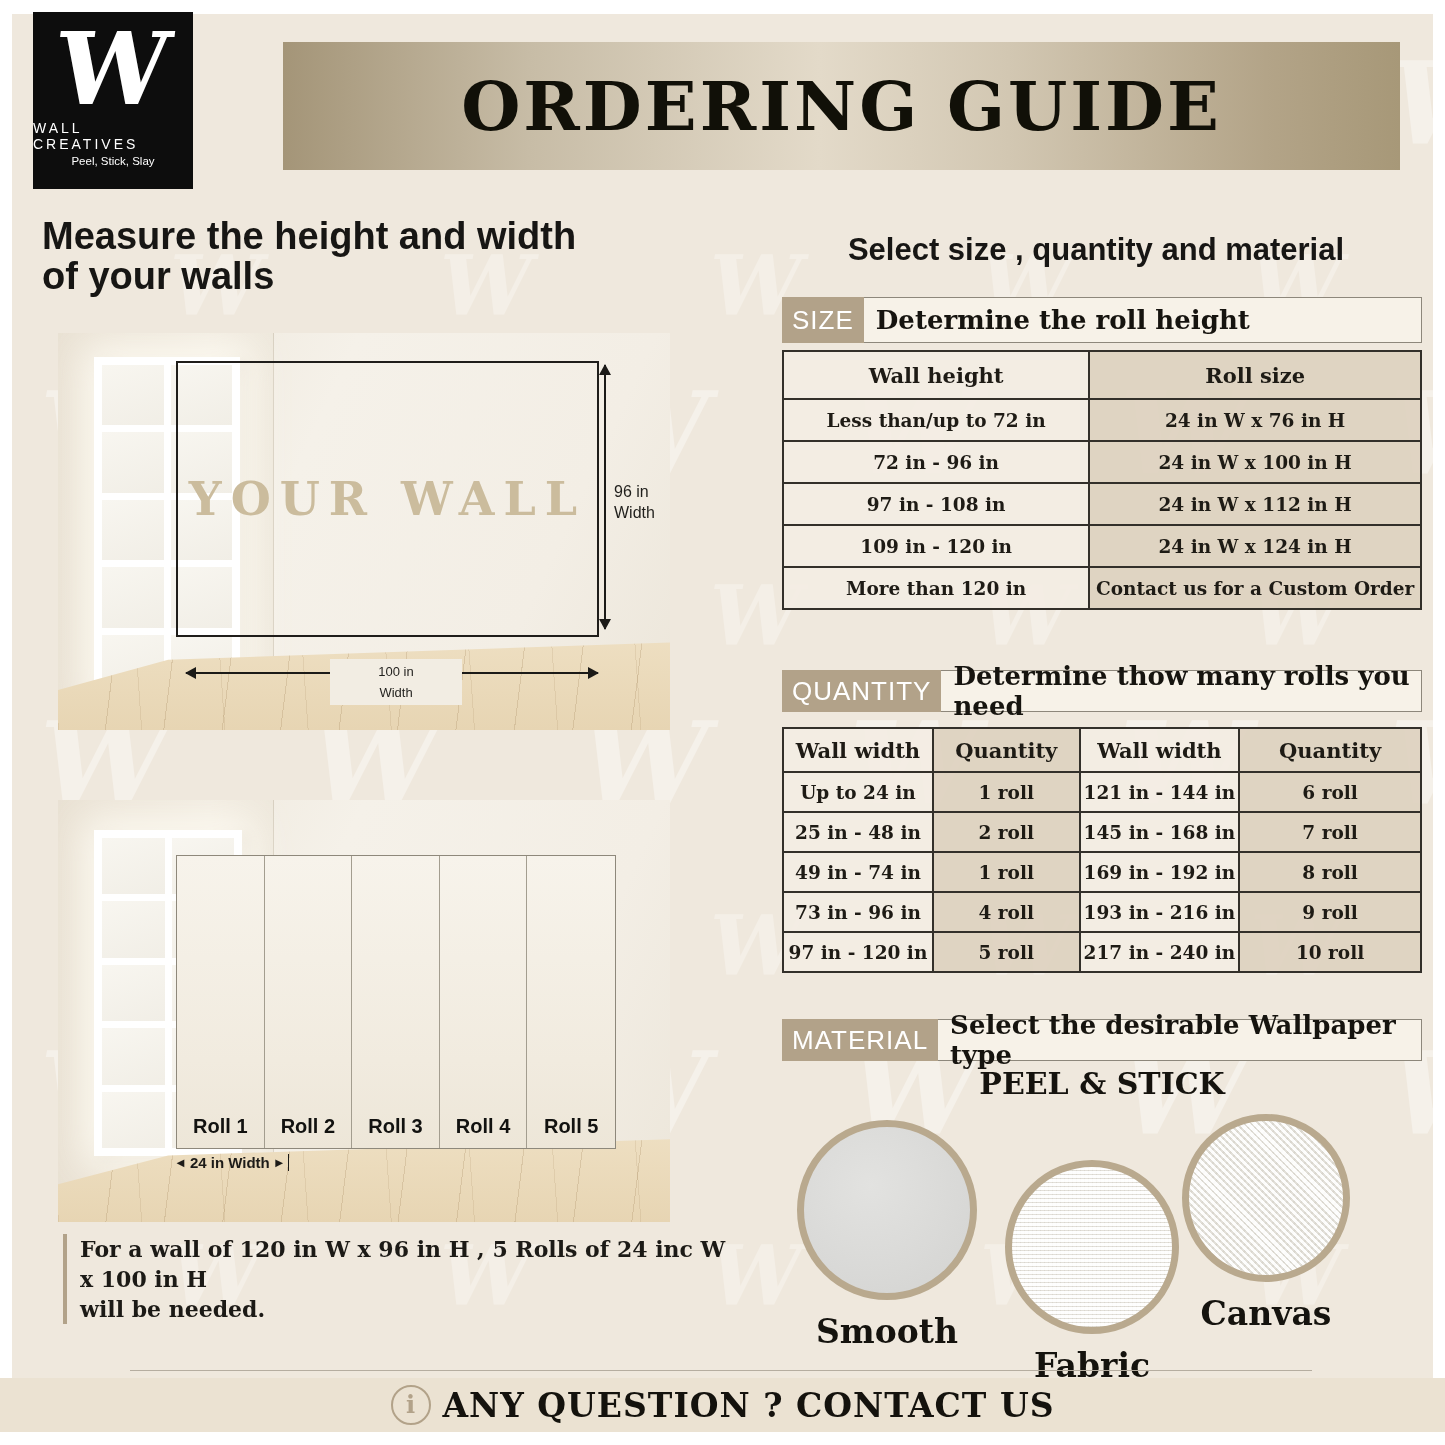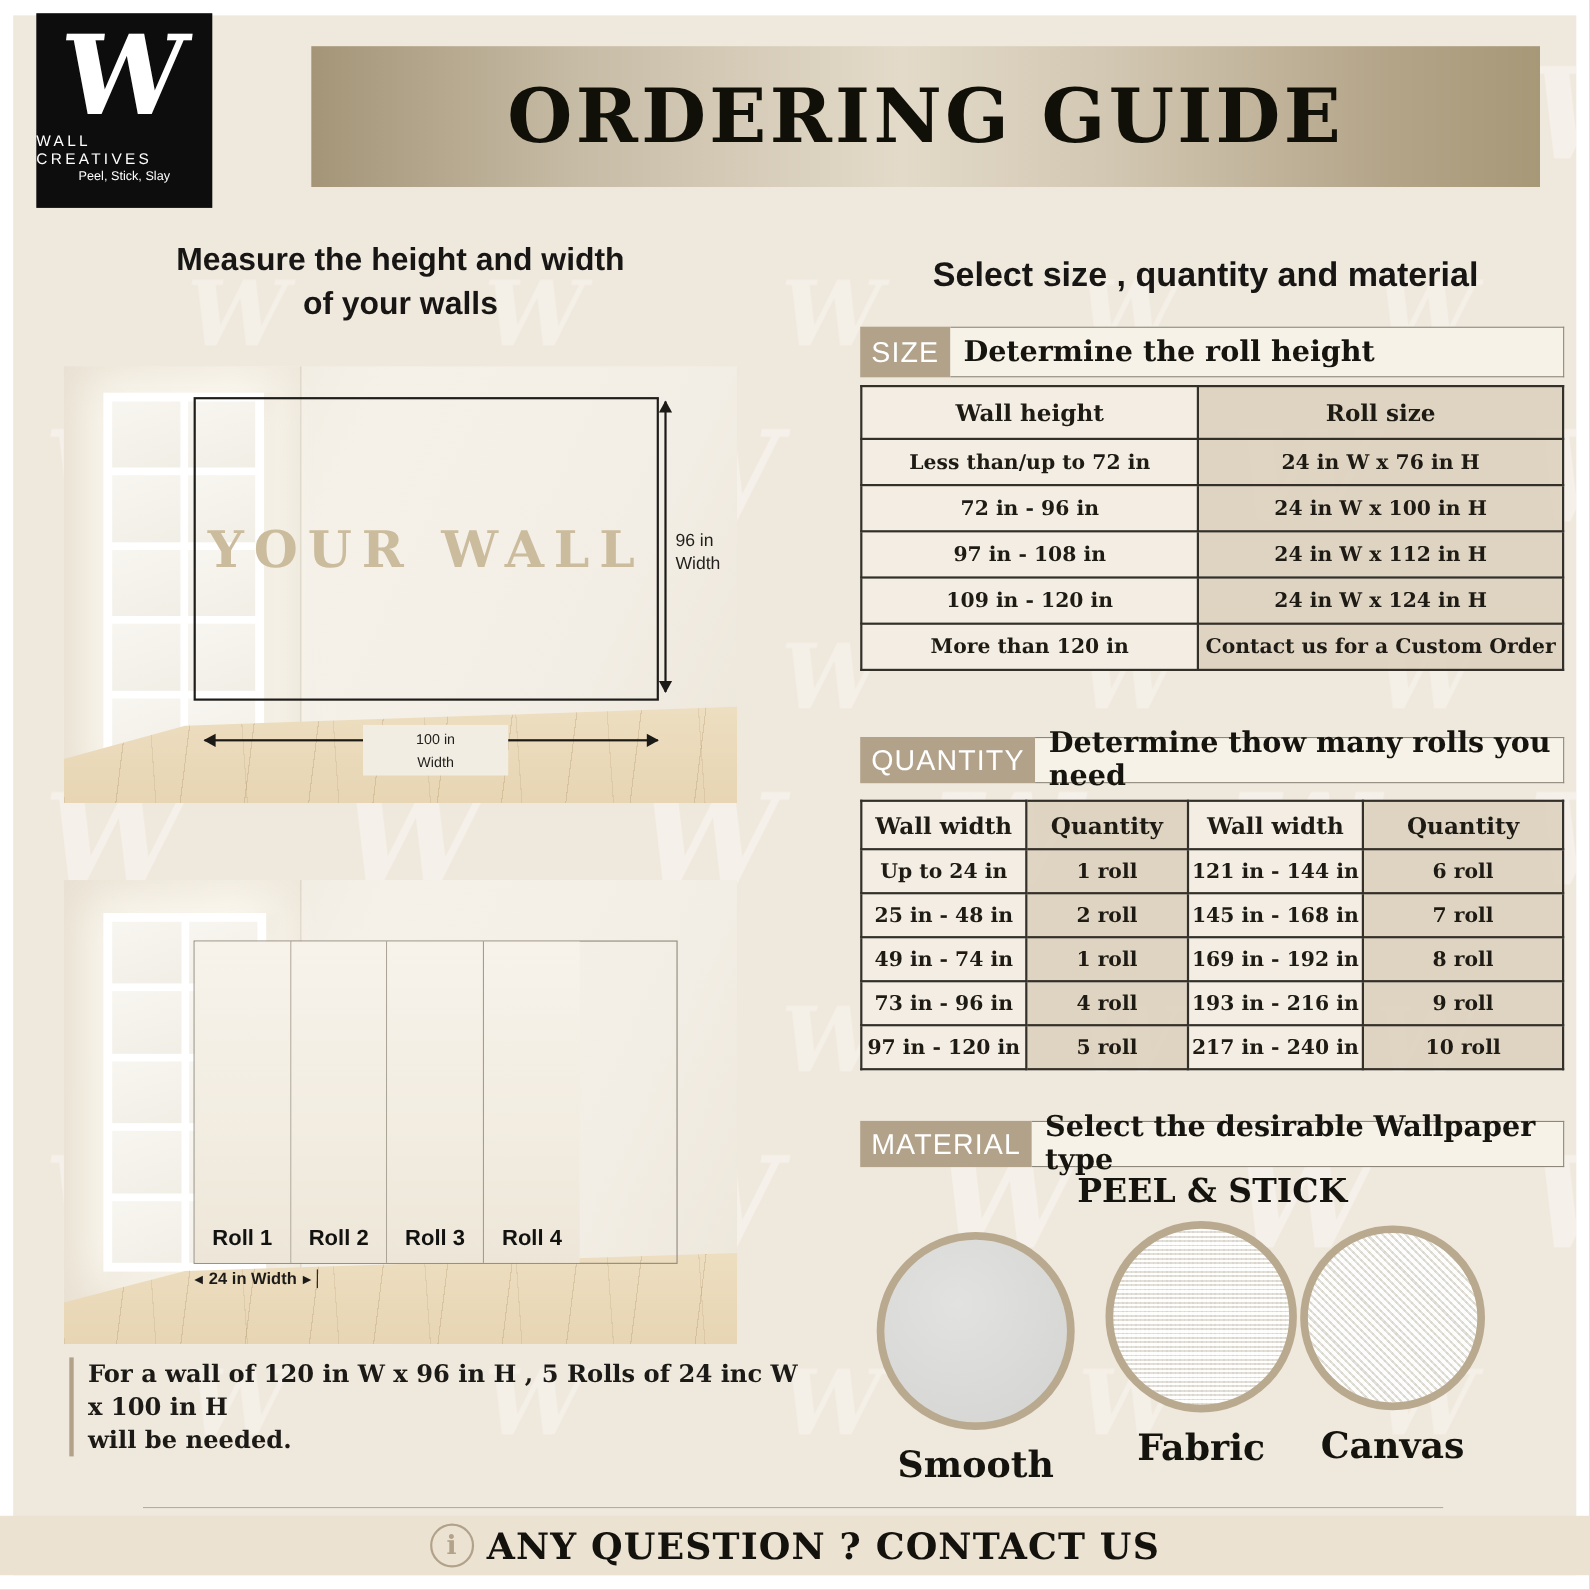--- a/index.html
+++ b/index.html
@@ -14,22 +14,22 @@
   .wmark{font-family:"DejaVu Serif",serif;font-weight:bold;font-size:100px;line-height:.98;
          transform:skewX(-7deg);margin-top:8px;}
   .logo-name{font-size:14px;letter-spacing:3px;margin-top:2px;font-weight:400;}
   .logo-tag{font-size:11.5px;margin-top:3px;font-weight:400;}
   .banner{position:absolute;left:283px;top:42px;width:1117px;height:128px;z-index:2;
           background:linear-gradient(90deg,#a49578 0%,#c7bca6 22%,#e3dac9 48%,#d2c7b2 65%,#b3a488 88%,#a79878 100%);
           display:flex;align-items:center;justify-content:center;}
   .banner-title{font-family:"DejaVu Serif",serif;font-weight:bold;font-size:68px;letter-spacing:3px;color:#111008;}
 
   
-  .lhead{position:absolute;left:58px;top:216px;width:612px;text-align:center;z-index:2;
-         font-size:29px;line-height:40px;font-weight:700;color:#171614;}
+  .lhead{position:absolute;left:42px;top:216px;width:612px;z-index:2;
+         font-size:38px;line-height:40px;font-weight:700;color:#171614;}
   .rhead{position:absolute;left:770px;top:232px;width:652px;text-align:center;z-index:2;
          font-size:31px;font-weight:700;color:#171614;}
 
   
   .photo{position:absolute;left:58px;width:612px;overflow:hidden;z-index:2;
          background:linear-gradient(115deg,#ece5d8 0%,#f5f1e9 38%,#f3eee5 75%,#ece6da 100%);}
   .photo1{top:333px;height:397px;}
   .photo2{top:800px;height:422px;}
   .sidewall{position:absolute;left:0;top:0;width:215px;height:100%;
             background:linear-gradient(90deg,#e9e1d3 0%,#f1ebe0 70%,#eee8dc 100%);
@@ -102,21 +102,21 @@
   .tan{background:rgba(222,210,191,.93);}
 
   .peel{position:absolute;left:782px;top:1066px;width:640px;text-align:center;z-index:2;
         font-family:"DejaVu Serif",serif;font-weight:bold;font-size:30px;color:#15130e;}
 
   .mat{position:absolute;text-align:center;z-index:2;}
   .mat .circle{border:7px solid #b9a98e;border-radius:50%;margin:0 auto;}
   .mat .mlabel{font-family:"DejaVu Serif",serif;font-weight:bold;font-size:33px;color:#15130e;margin-top:12px;}
   .mat1{left:797px;top:1120px;width:180px;}
   .mat1 .circle{width:166px;height:166px;background:radial-gradient(circle at 40% 35%,#e2e2e0 0%,#d9d9d7 60%,#d3d3d1 100%);}
-  .mat2{left:1002px;top:1110px;width:180px;}
+  .mat2{left:1002px;top:1160px;width:180px;text-decoration:underline;}
   .mat2 .circle{width:160px;height:160px;background:
       repeating-linear-gradient(0deg,rgba(210,206,197,.55) 0 1.5px,rgba(255,255,255,.9) 1.5px 4px),
       repeating-linear-gradient(90deg,rgba(210,206,197,.55) 0 1.5px,rgba(255,255,255,.0) 1.5px 4px),#f6f5f1;}
   .mat3{left:1180px;top:1114px;width:172px;}
   .mat3 .circle{width:154px;height:154px;background:
       repeating-linear-gradient(45deg,rgba(206,202,192,.5) 0 2px,rgba(255,255,255,.85) 2px 5px),
       repeating-linear-gradient(-45deg,rgba(206,202,192,.4) 0 2px,rgba(255,255,255,0) 2px 5px),#f7f6f2;}
 
   
   .divider{position:absolute;left:130px;top:1370px;width:1182px;height:1px;background:#b5ada0;z-index:2;}
@@ -214,20 +214,23 @@
           <span class="roll-label">Roll 1</span>
         </div>
       <div class="panel">
           <span class="roll-label">Roll 2</span>
         </div>
       <div class="panel">
           <span class="roll-label">Roll 3</span>
         </div>
       <div class="panel">
           <span class="roll-label">Roll 4</span>
+        </div>
+      <div class="panel">
+          <span class="roll-label">Roll 5</span>
         </div>
     </div>
     <div class="roll-width">
       <span class="glyph">◄</span>
       <span>24 in Width</span>
       <span class="glyph">►</span>
     </div>
   </div>
 
   <div class="example">

